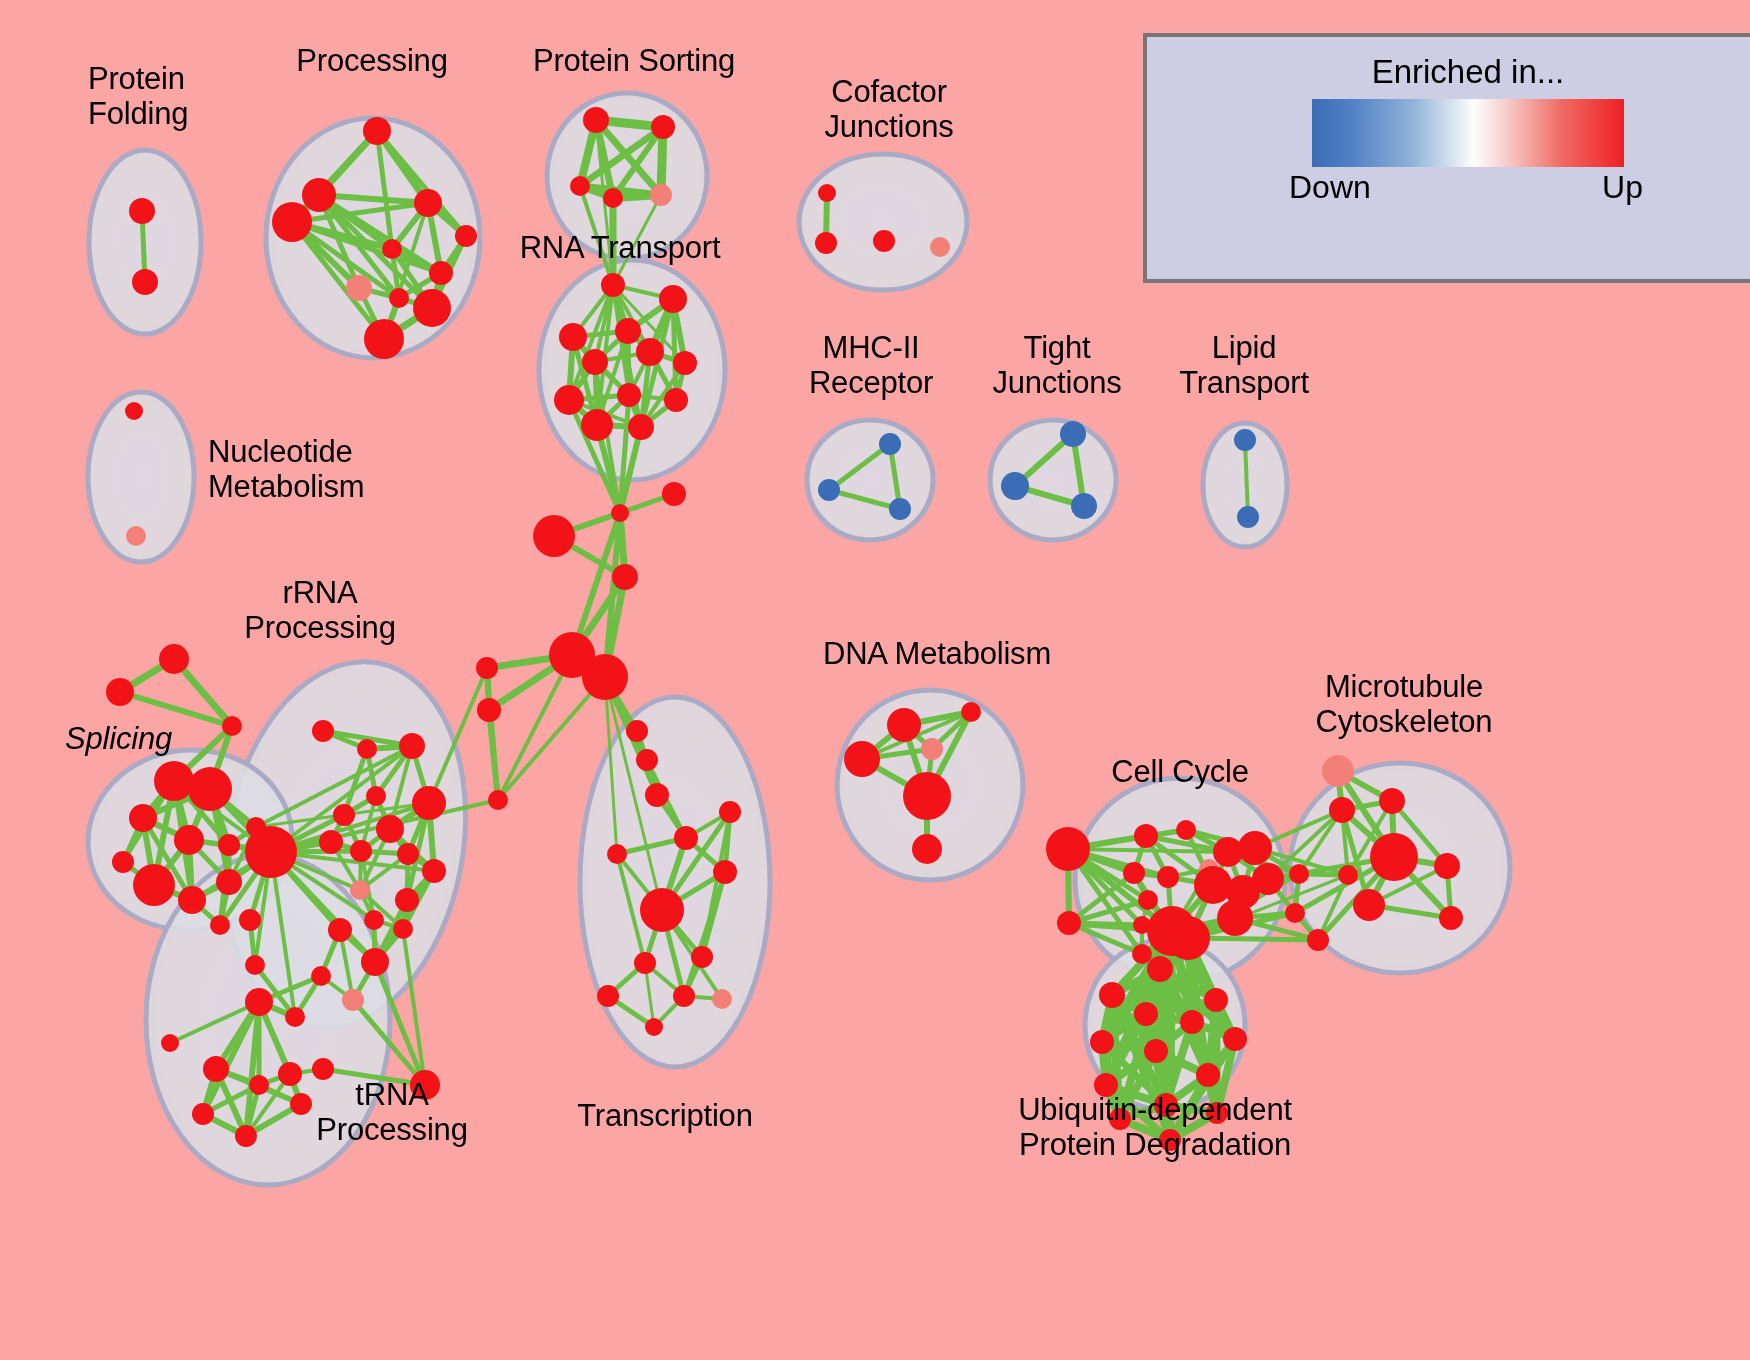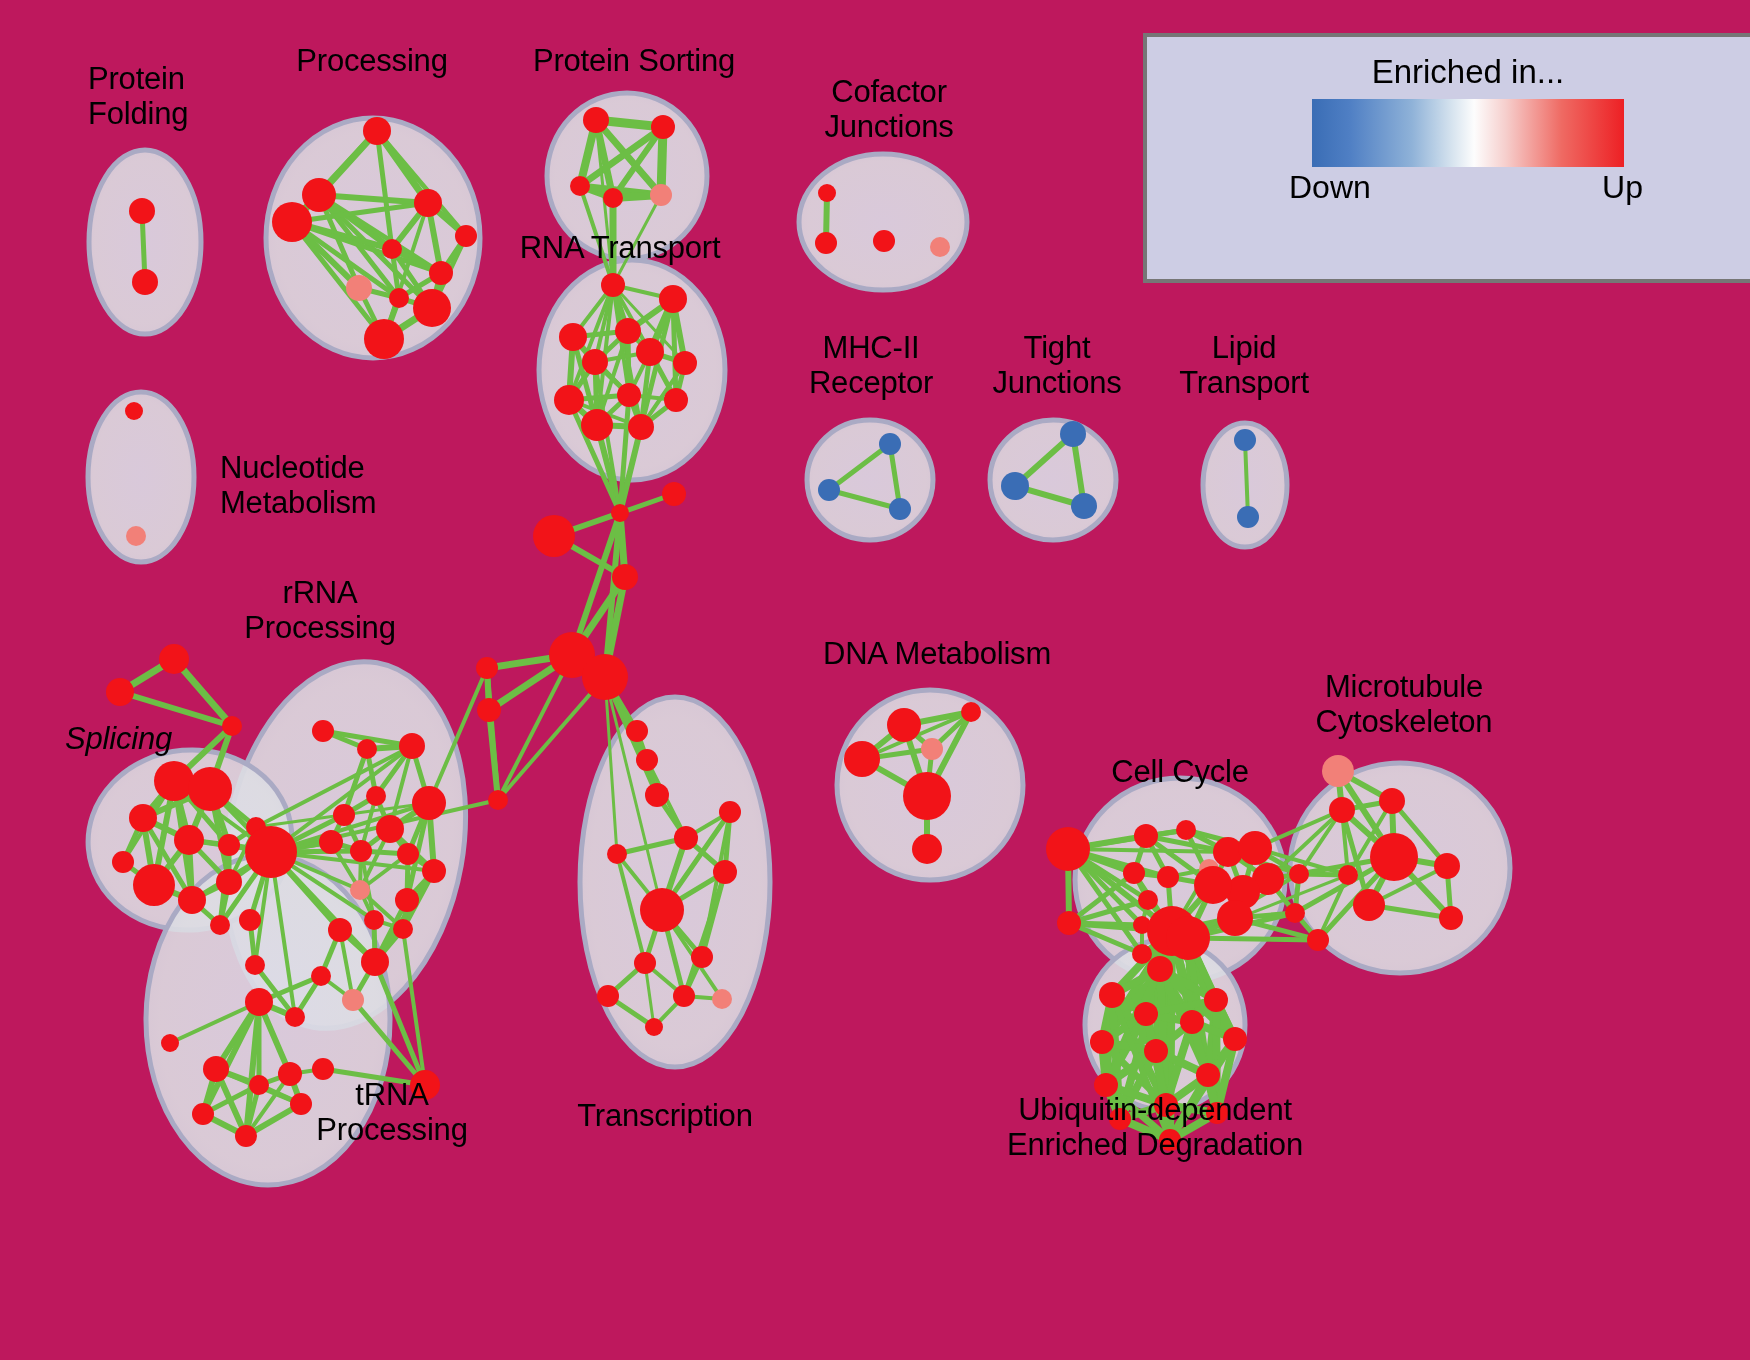--- a/index.html
+++ b/index.html
@@ -1,18 +1,18 @@
 <!DOCTYPE html>
 <html><head>
 <meta charset="utf-8">
 <title>Enrichment Map</title>
 <style>
   html,body{margin:0;padding:0;background:#cdcde4;}
   body{font-family:"Liberation Sans", sans-serif;}
-  #stage{position:relative;width:1750px;height:1360px;background:#be185d;overflow:hidden;}
+  #stage{position:relative;width:1750px;height:1360px;background:#fca5a5;overflow:hidden;}
   #net{position:absolute;left:0;top:0;width:1750px;height:1360px;}
   .cluster-label{
     position:absolute;color:#000;font-family:"Liberation Sans",sans-serif;
     font-size:31px;line-height:1.12;font-weight:400;white-space:pre-line;
     letter-spacing:-0.2px;
   }
   .cl-center{text-align:center;transform:translateX(-50%);}
   .cl-left{text-align:left;}
   #legend{
     position:absolute;left:1143px;top:33px;width:650px;height:250px;
@@ -701,34 +701,34 @@
       <div class="cluster-label cl-center" style="left: 634px; top: 44px;">Protein Sorting</div>
       <div class="cluster-label cl-center" style="left: 620px; top: 231px;">RNA Transport</div>
       <div class="cluster-label cl-center" style="left: 889px; top: 75px;">Cofactor
 Junctions</div>
       <div class="cluster-label cl-center" style="left: 871px; top: 331px;">MHC-II
 Receptor</div>
       <div class="cluster-label cl-center" style="left: 1057px; top: 331px;">Tight
 Junctions</div>
       <div class="cluster-label cl-center" style="left: 1244px; top: 331px;">Lipid
 Transport</div>
-      <div class="cluster-label cl-left" style="left: 220px; top: 435px; margin-top: 16px;">Nucleotide
+      <div class="cluster-label cl-left" style="left: 208px; top: 435px;">Nucleotide
 Metabolism</div>
       <div class="cluster-label cl-center" style="left: 320px; top: 576px;">rRNA
 Processing</div>
       <div class="cluster-label cl-left" style="left: 65px; top: 722px; font-style: italic;">Splicing</div>
       <div class="cluster-label cl-center" style="left: 392px; top: 1078px;">tRNA
 Processing</div>
       <div class="cluster-label cl-center" style="left: 665px; top: 1063px; margin-top: 36px;">Transcription</div>
       <div class="cluster-label cl-center" style="left: 937px; top: 637px;">DNA Metabolism</div>
       <div class="cluster-label cl-center" style="left: 1180px; top: 755px;">Cell Cycle</div>
       <div class="cluster-label cl-center" style="left: 1404px; top: 670px;">Microtubule
 Cytoskeleton</div>
       <div class="cluster-label cl-center" style="left: 1155px; top: 1093px;">Ubiquitin-dependent
-Enriched Degradation</div>
+Protein Degradation</div>
     </div>
 
   <div id="legend">
     <div class="ltitle">Enriched in...</div>
     <div class="lbar"></div>
     <div class="lrow">
       <span class="down">Down</span>
       <span class="up">Up</span>
     </div>
   </div>

